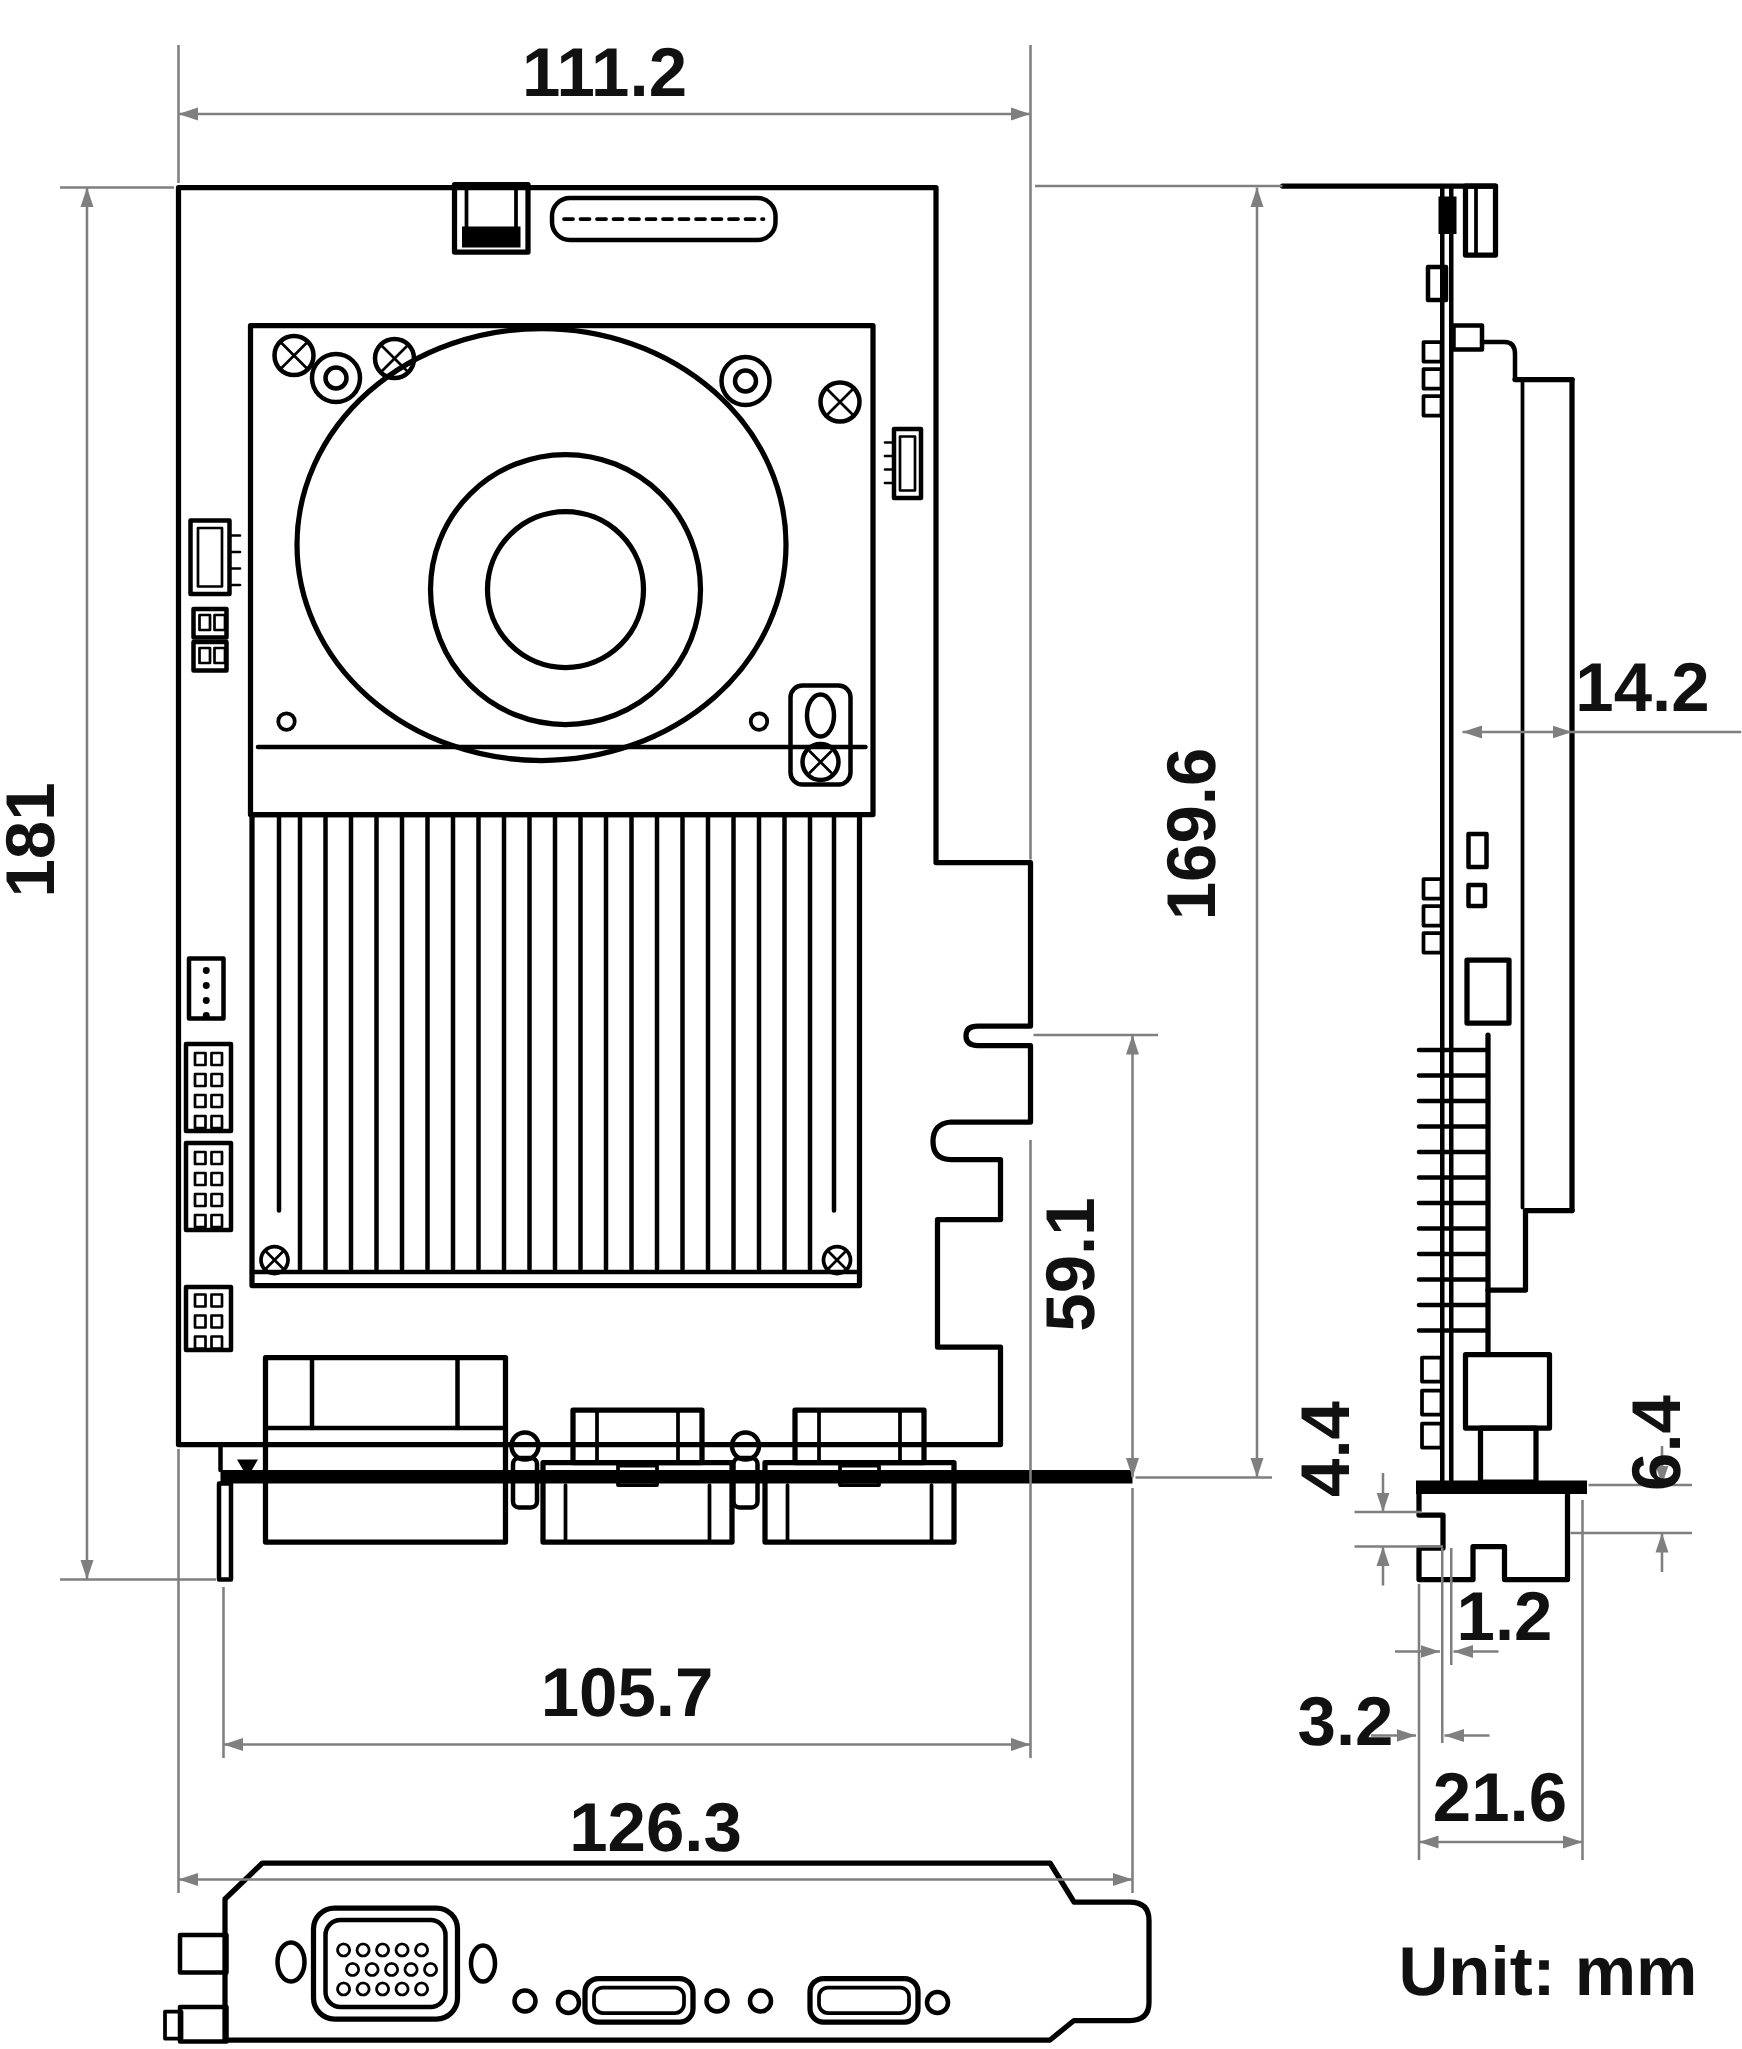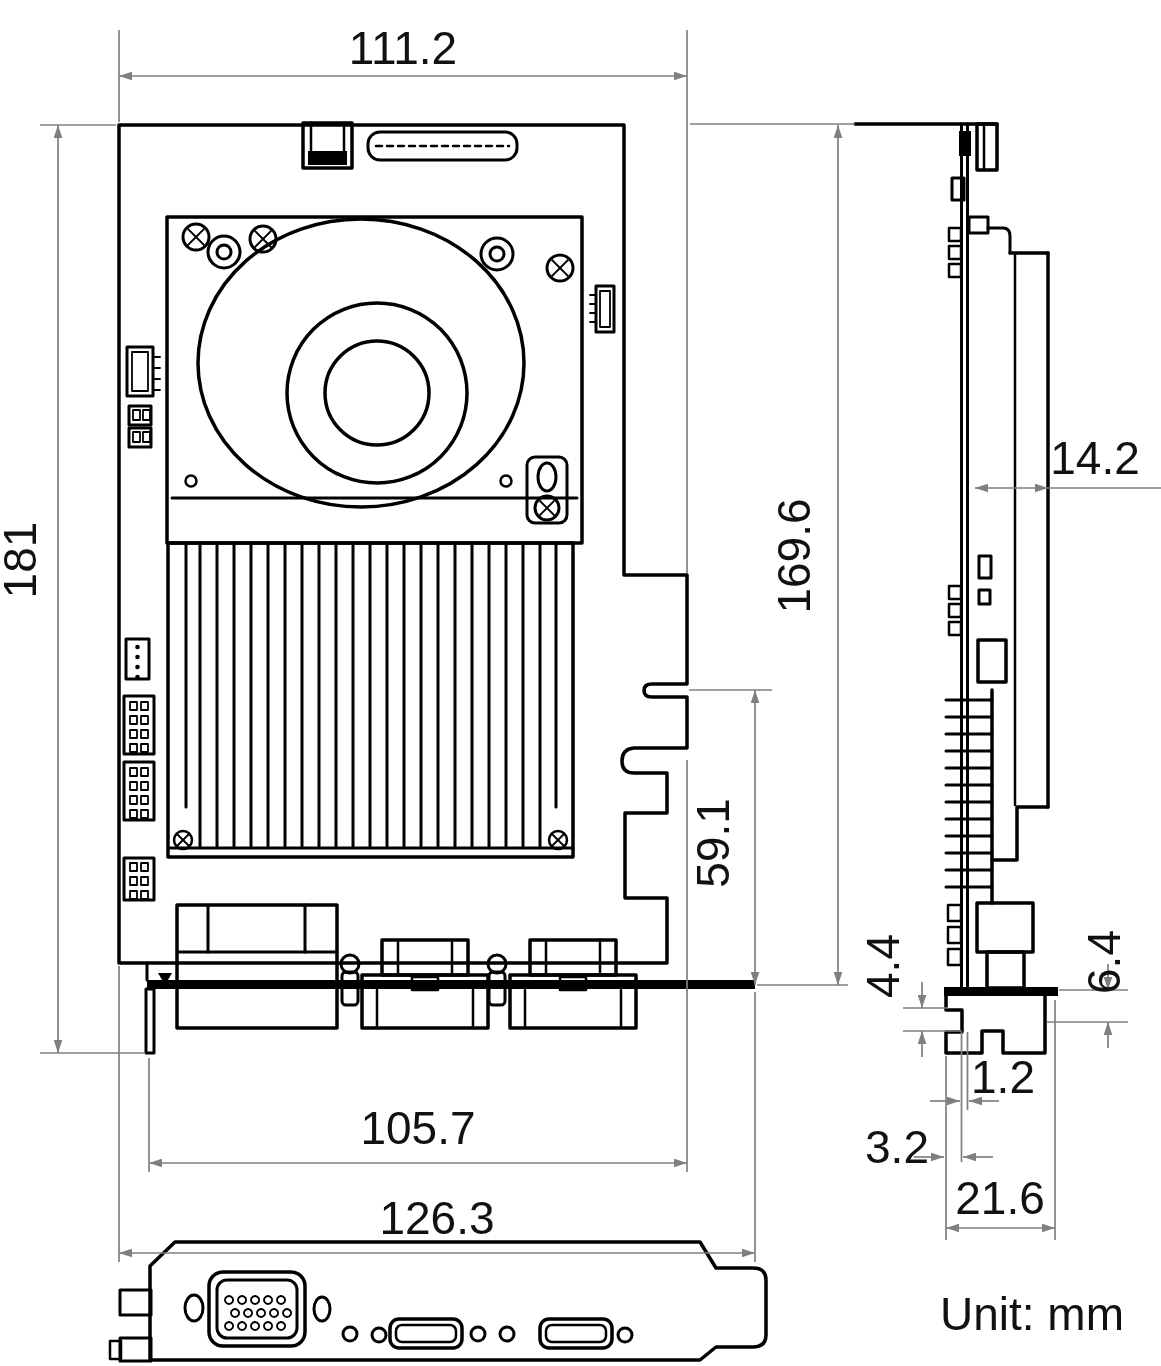--- a/index.html
+++ b/index.html
@@ -1,16 +1,16 @@
 <!DOCTYPE html>
 <html><head>
 <meta charset="utf-8">
 <style>
   html,body{margin:0;padding:0;background:#fff;}
-  .canvas{width:1161px;height:1366px;background:#fff;position:relative;}
+  .canvas{width:1161px;height:1366px;background:#fff;position:relative;font-weight:bold;}
   svg{display:block;}
   text{font-family:"Liberation Sans","DejaVu Sans",sans-serif;fill:#111;}
   .dimtxt{font-size:46px;}
   .unittxt{font-size:46px;}
   .geo{stroke:#000;fill:none;stroke-linejoin:round;stroke-linecap:round;}
   .w35{stroke-width:3.5px;}
   .w3{stroke-width:3px;}
   .w25{stroke-width:2.5px;}
   .w18{stroke-width:1.8px;}
   .dim{stroke:#7f7f7f;stroke-width:1.7px;fill:none;}

